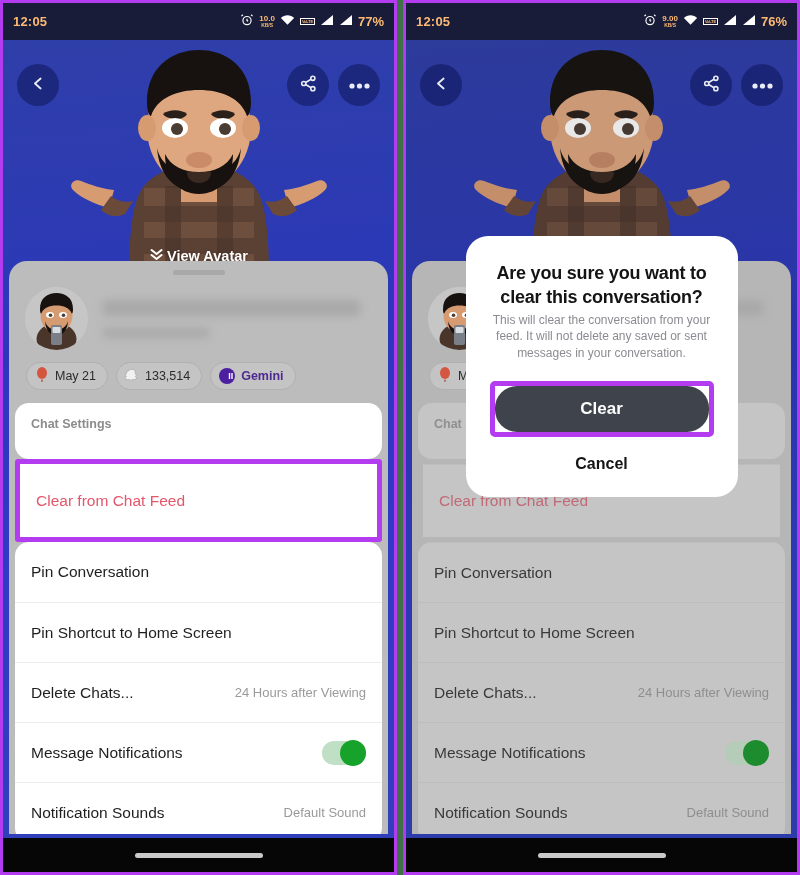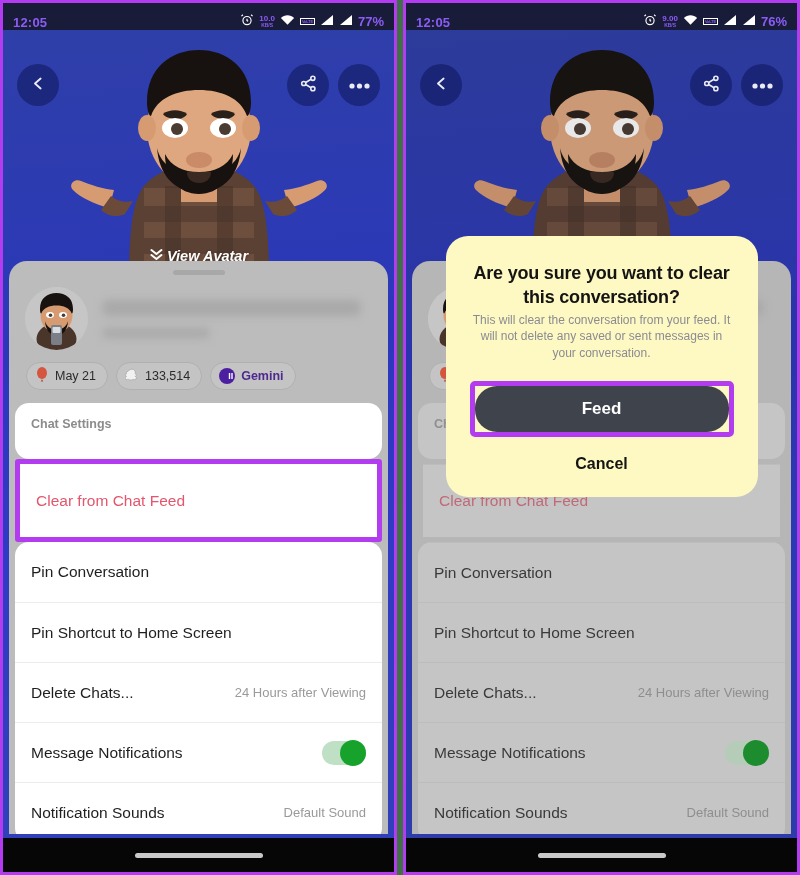--- a/index.html
+++ b/index.html
@@ -17,25 +17,25 @@
     width: 397px; height: 875px;
     border: 3px solid #b43cf0;
     background: #000;
     overflow: hidden;
     flex: 0 0 auto;
   }
   .phone.right { margin-left: 6px; }
 
   
   .statusbar {
-    position: relative; height: 27px;
+    position: relative; height: 37px;
     background: #181c38;
-    display: flex; align-items: flex-end;
+    display: flex; align-items: center;
     padding: 0 10px;
-    color: #8b5cf6; font-size: 13px; font-weight: bold;
+    color: #fdba74; font-size: 13px; font-weight: bold;
     z-index: 40;
   }
   .sb-time { letter-spacing: .2px; }
   .sb-right { margin-left: auto; display: flex; align-items: center; gap: 5px; }
   .sb-icon { display: block; }
   .sb-net { display: flex; flex-direction: column; align-items: center; line-height: 7px; }
   .sb-net .n1 { font-size: 8px; font-weight: bold; }
   .sb-net .n2 { font-size: 5px; font-weight: bold; }
   .sb-volte {
     border: 1px solid #fff; font-size: 4px; line-height: 5px;
@@ -64,21 +64,20 @@
   }
   .topbar .spacer { flex: 1; }
   .topbar .circbtn + .circbtn { margin-left: 9px; }
 
   .view-avatar {
     position: absolute; left: 50%; transform: translateX(-50%);
     top: 216px; z-index: 20;
     display: flex; align-items: center; gap: 4px;
     color: #fff; font-size: 14.5px; font-weight: bold;
     text-shadow: 0 1px 3px rgba(0,0,0,.45);
-    font-style: italic;
   }
 
   
   .sheet {
     position: absolute; left: 6px; right: 6px; top: 258px; bottom: 38px;
     background: #bcbcbc;
     border-radius: 18px 18px 0 0;
     z-index: 25;
     display: flex; flex-direction: column;
   }
@@ -176,22 +175,22 @@
   .right .hl { border-color: #b6b6b6; background: #c5c5c5; }
   .right .row.danger { color: #c06a77; }
   .right .wallpaper::after {
     content: ""; position: absolute; inset: 0; background: rgba(30,30,40,.10);
   }
 
   
   .modal-scrim { position: absolute; inset: 27px 0 0 0; z-index: 60; }
   .modal {
     position: absolute; left: 50%; transform: translateX(-50%);
-    top: 233px; width: 312px;
-    background: #fef9c3; border-radius: 22px;
+    top: 233px; width: 272px;
+    background: #ffffff; border-radius: 22px;
     padding: 26px 24px 24px;
     z-index: 61; text-align: center;
   }
   .modal h2 {
     font-size: 18px; font-weight: bold; color: #141414;
     line-height: 1.33; letter-spacing: -.2px;
   }
   .modal p {
     margin-top: 2px; font-size: 12px; color: #8b8b92; line-height: 1.38;
   }
@@ -599,19 +598,19 @@
 
     <div class="homebar">
       <div class="pill"></div>
     </div>
   <div class="modal-scrim"></div>
       <div class="modal">
         <h2>Are you sure you want to clear this conversation?</h2>
         <p>This will clear the conversation from your feed. It will not delete any saved or sent messages in your conversation.</p>
         <div class="clear-hl">
           <div class="clear-btn">
-            <span>Feed</span>
+            <span>Clear</span>
           </div>
         </div>
         <div class="cancel-btn"><span>Cancel</span></div>
       </div>
     </div>
 </div>
 
 </body></html>

